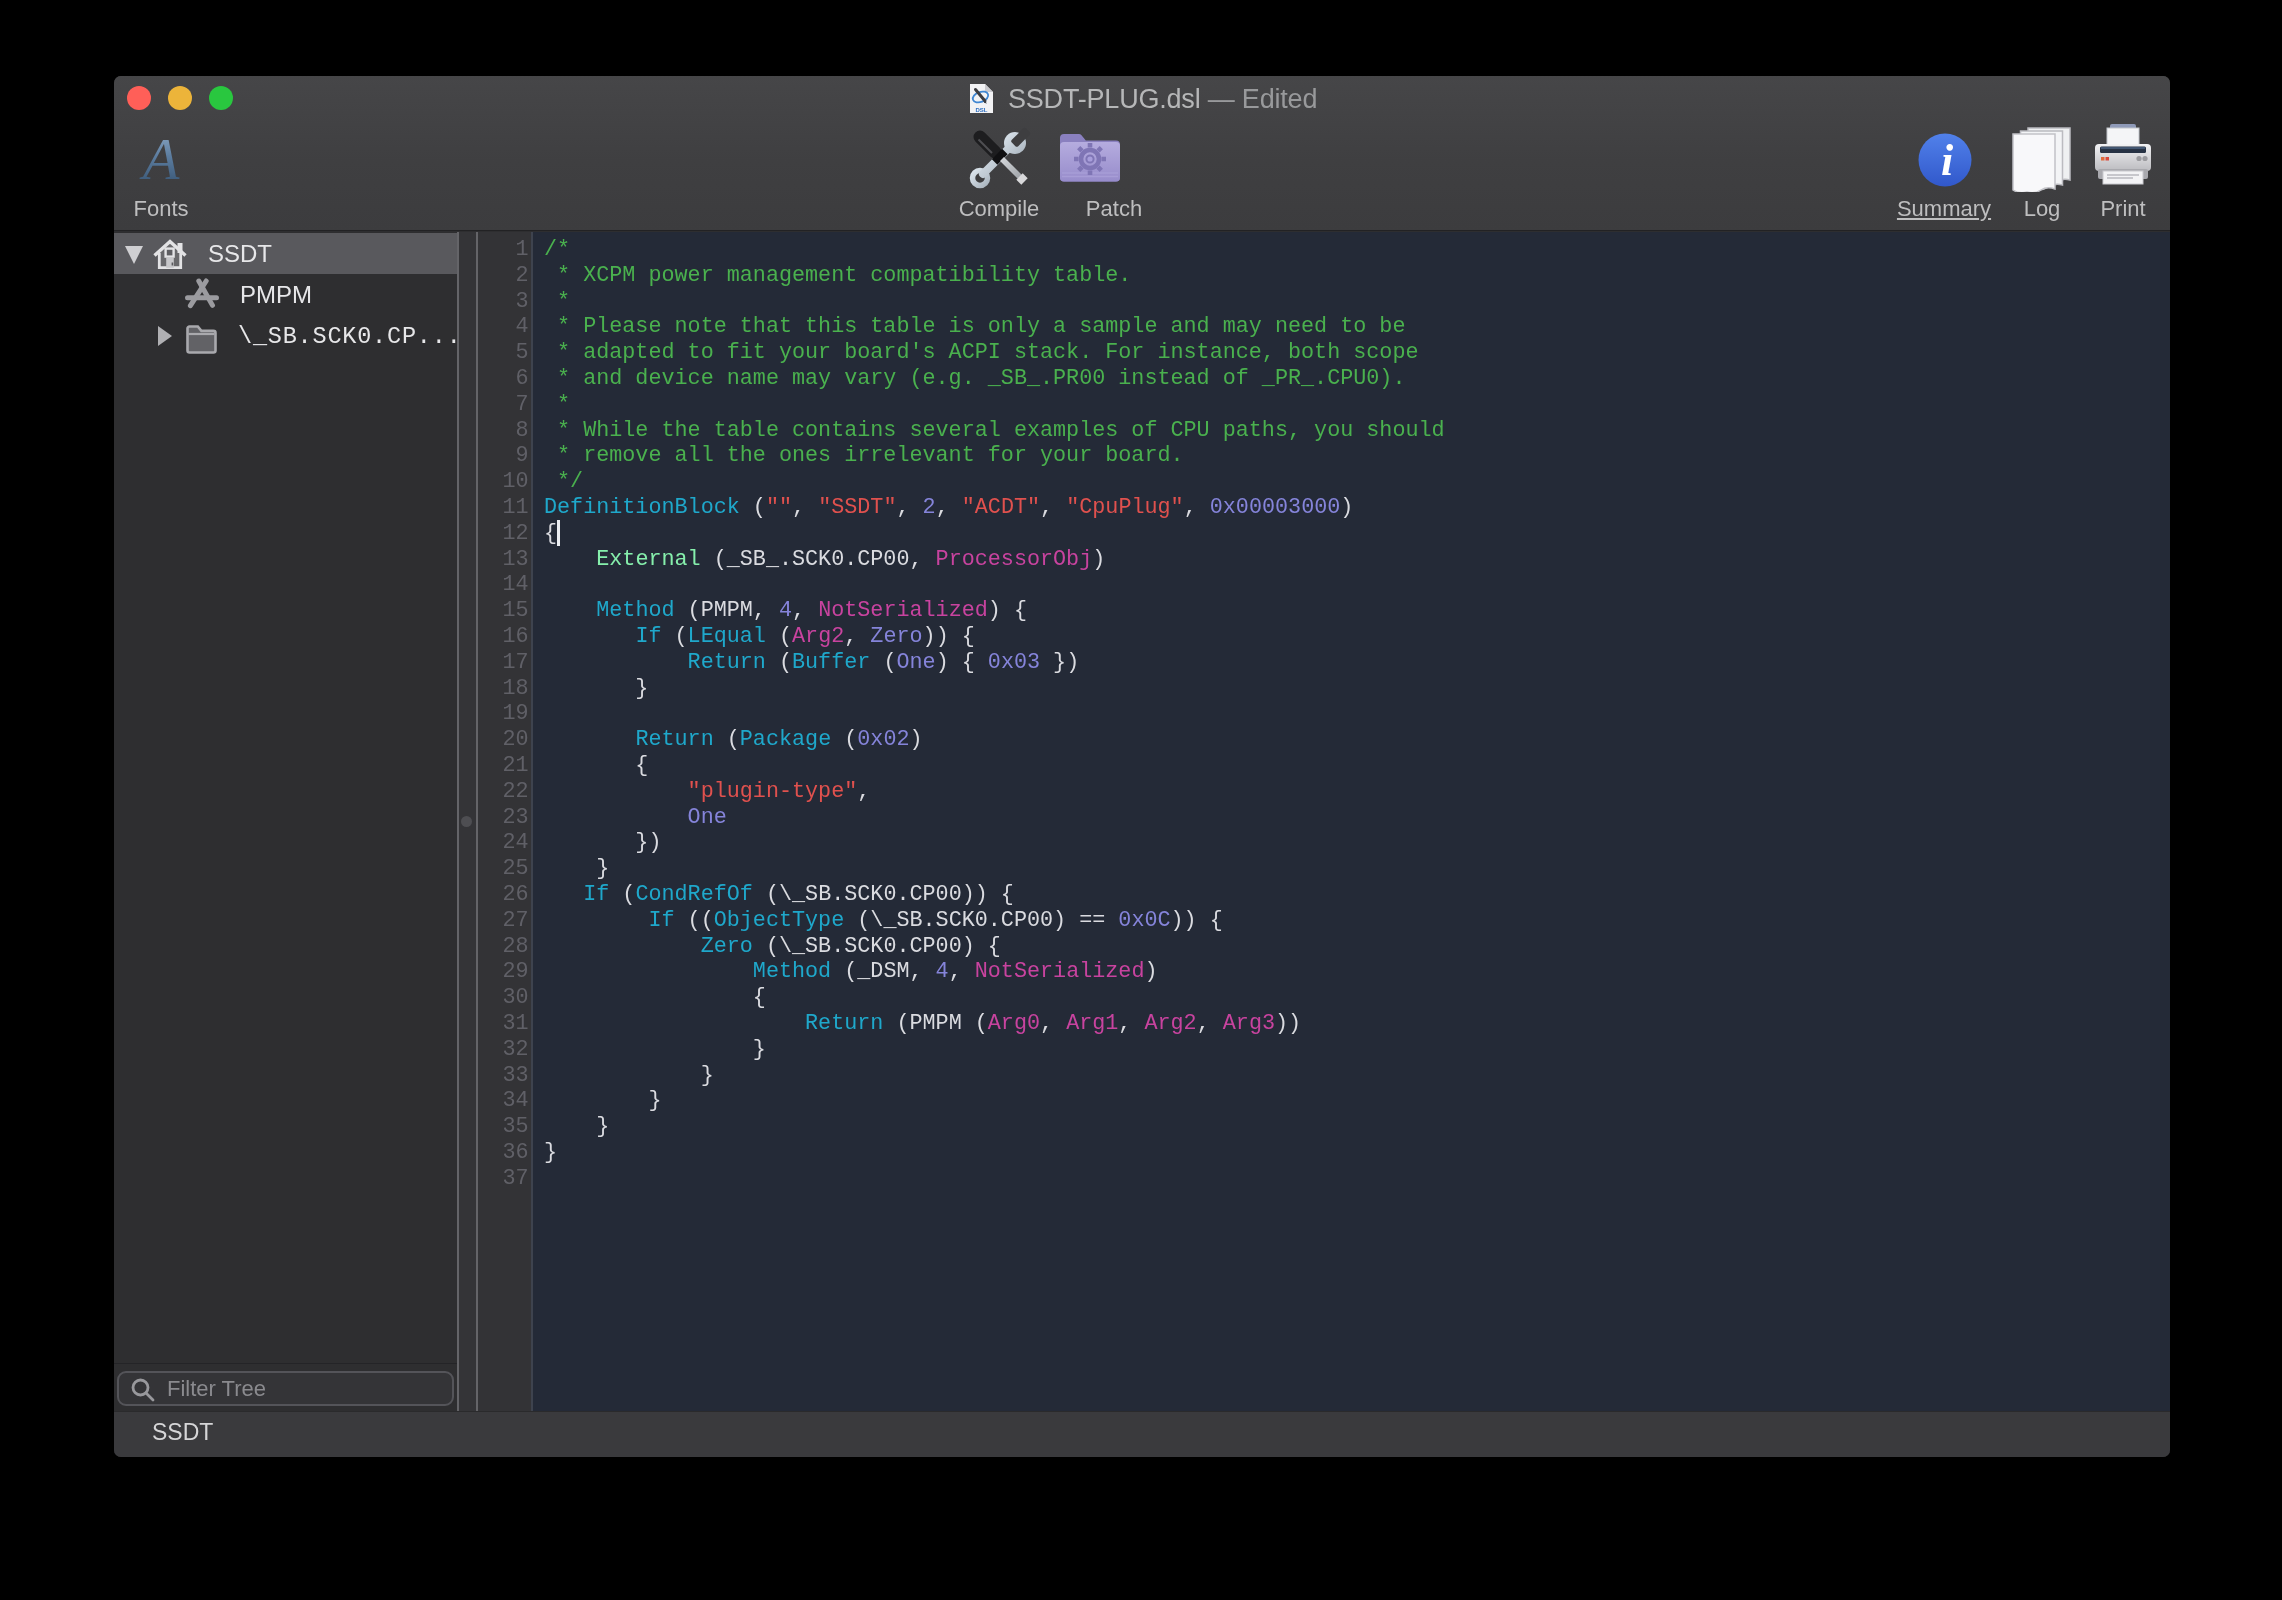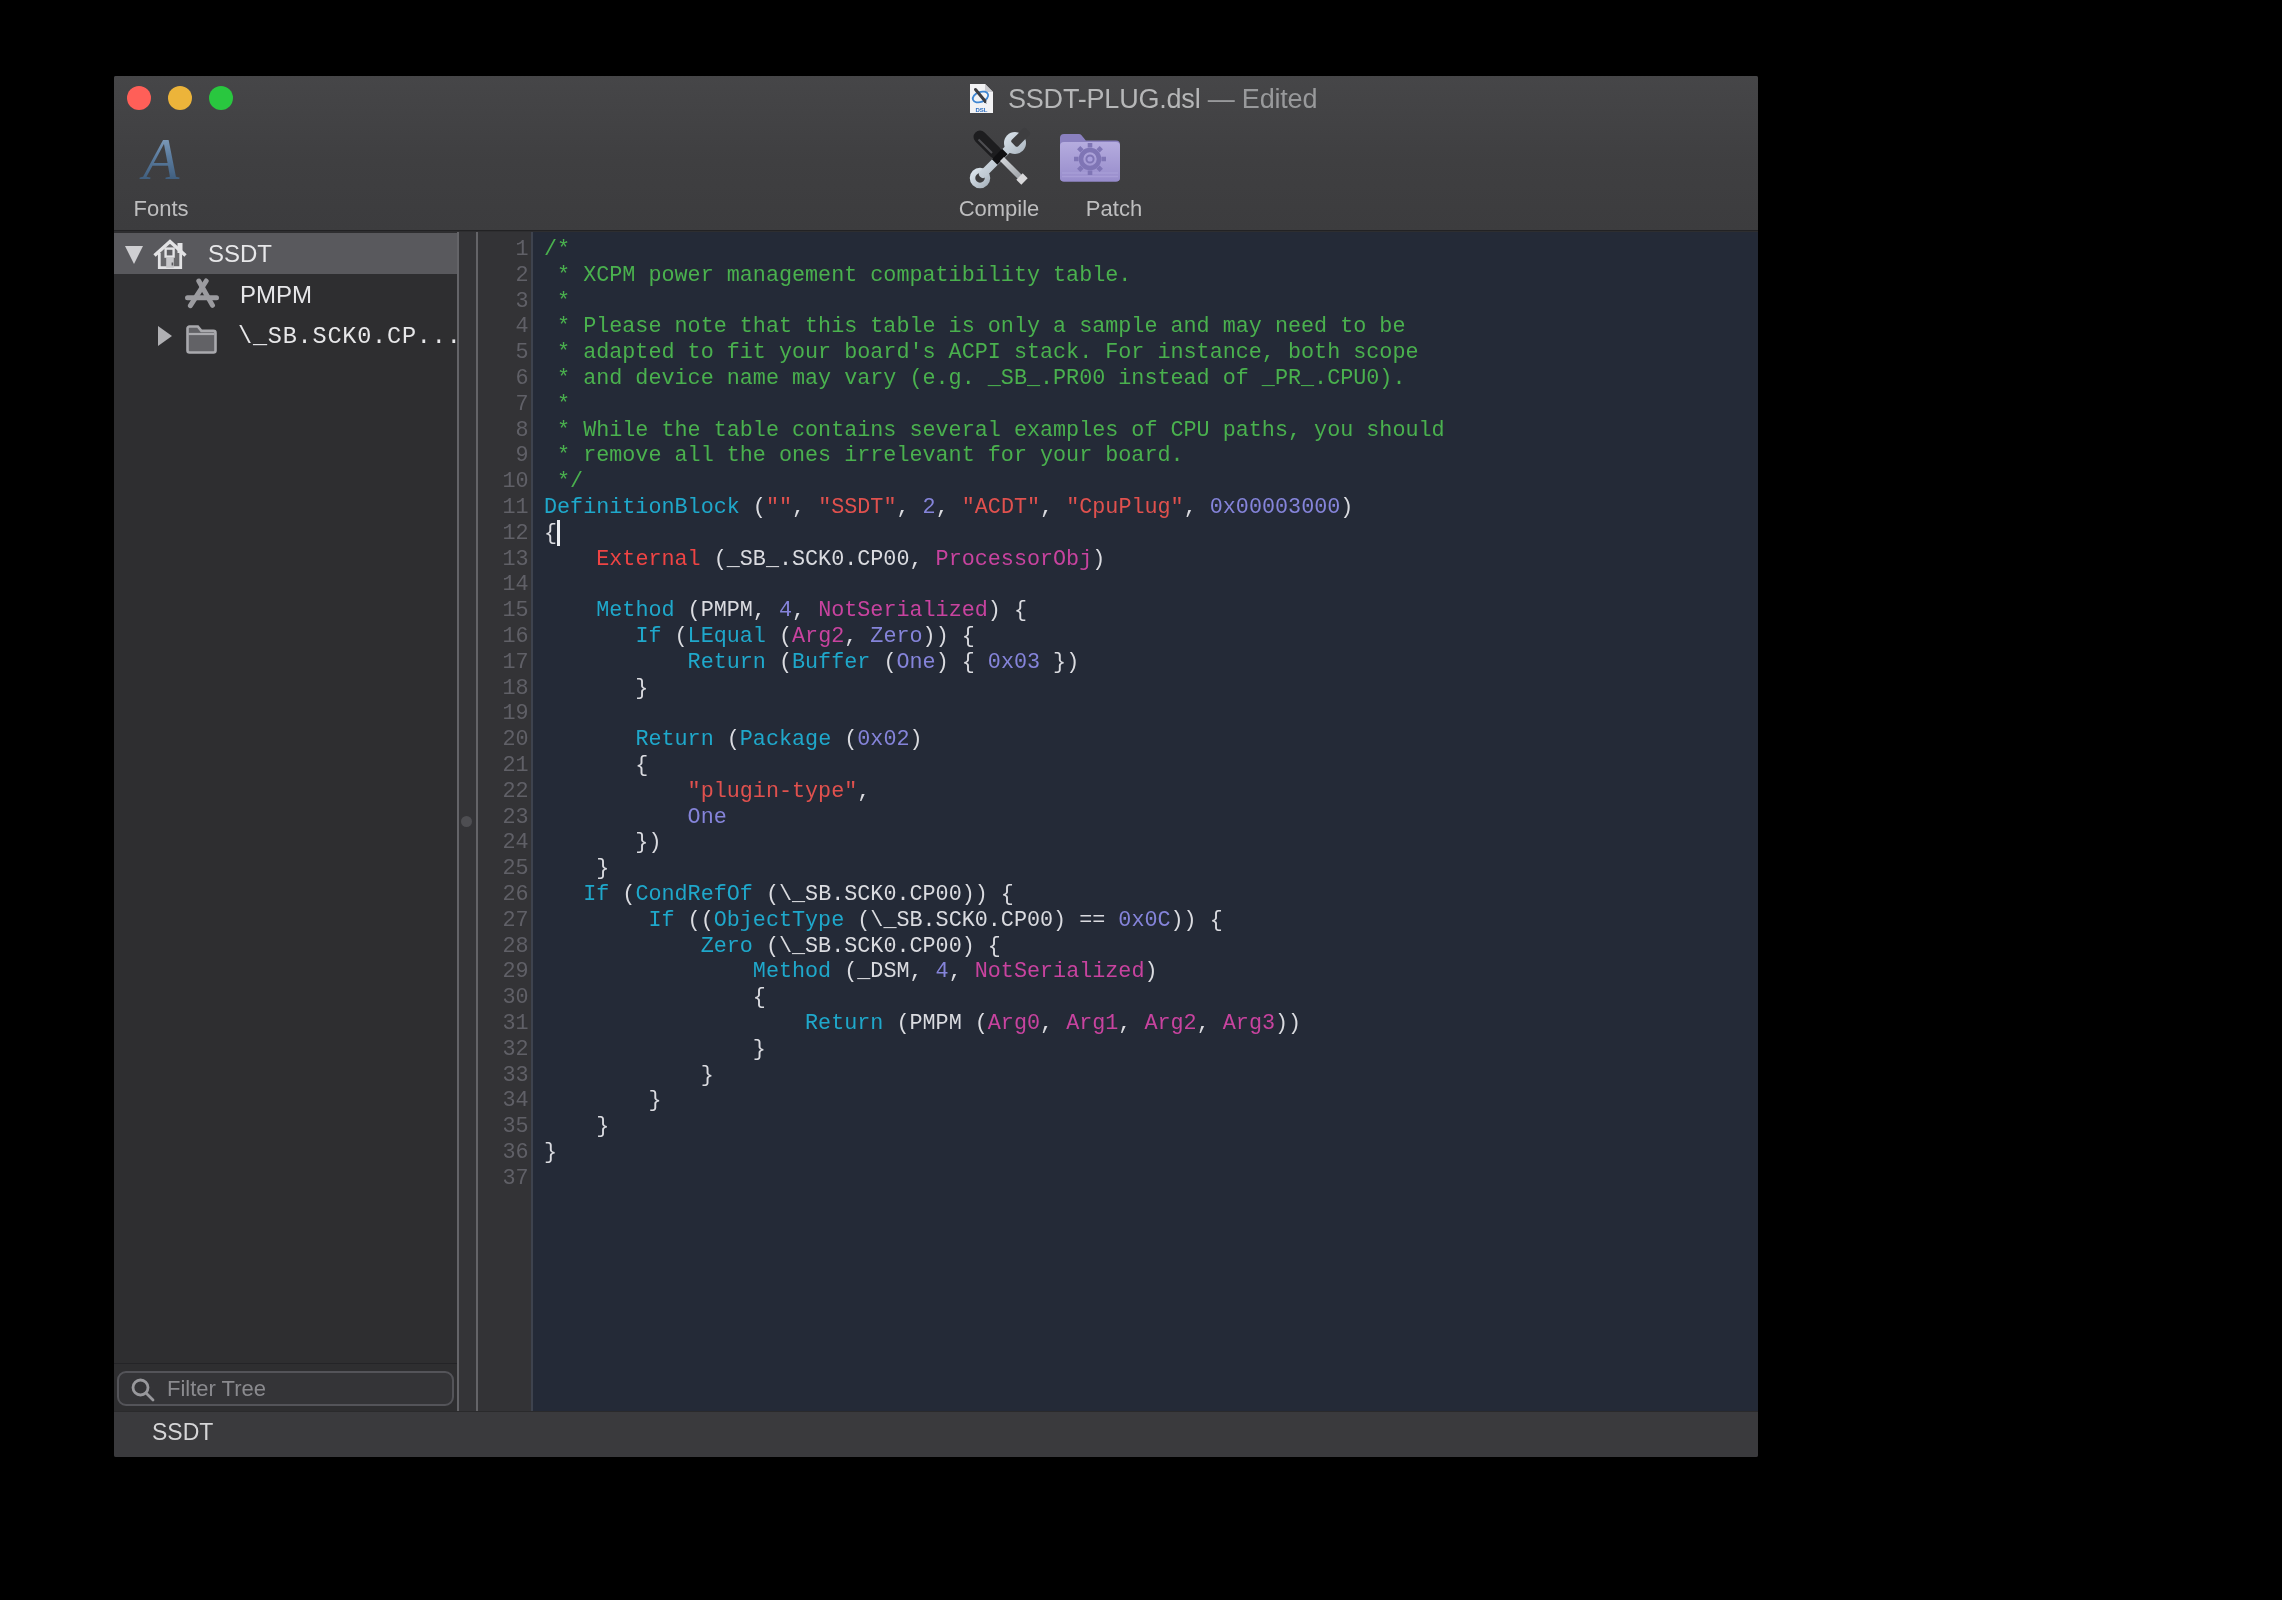--- a/index.html
+++ b/index.html
@@ -1,19 +1,19 @@
 <!DOCTYPE html>
 <html><head>
 <meta charset="utf-8">
 <style>
   * { margin:0; padding:0; box-sizing:border-box; }
   html,body { width:2282px; height:1600px; background:#000; overflow:hidden;
     font-family:"Liberation Sans", sans-serif; }
-  #win { position:absolute; left:114px; top:76px; width:1644px; height:1381px;
-    background:#2e2e30; border-radius:2px; overflow:hidden;
+  #win { position:absolute; left:114px; top:76px; width:2056px; height:1381px;
+    background:#2e2e30; border-radius:7px; overflow:hidden;
     box-shadow: inset 0 1px 0 rgba(255,255,255,0.07); }
   
   #toolbar { position:absolute; left:0; top:0; width:100%; height:155px;
     background:linear-gradient(180deg,#464648 0%,#3f3f41 55%,#3c3c3e 100%);
     border-bottom:1px solid #222224; }
   .tl { position:absolute; top:10px; width:24px; height:24px; border-radius:50%; }
   #tl-r { left:13px;  background:#ff5f58; }
   #tl-y { left:54px;  background:#ecb43a; }
   #tl-g { left:95px;  background:#29c73f; }
   #title { position:absolute; left:894px; top:7px; height:32px; line-height:32px;
@@ -67,21 +67,21 @@
   pre.code { font-family:"Liberation Mono", monospace; font-size:21.75px;
     line-height:25.8px; }
   #nums { position:absolute; left:364px; top:161px; width:50.5px; text-align:right;
     color:#606067; z-index:3; }
   #codelines { position:absolute; left:430px; top:161px; z-index:3; white-space:pre; }
   .c-com { color:#4ab14e; }
   .c-key { color:#1fa8cb; }
   .c-str { color:#e0514e; }
   .c-num { color:#8584da; }
   .c-mag { color:#c8439f; }
-  .c-orn { color:#ef4444; }
+  .c-orn { color:#86efac; }
   .c-wht { color:#dadbe0; }
   #caret { position:absolute; left:443px; top:444px; width:3px; height:26px;
     background:#eceef2; z-index:4; }
   
   #statusbar { position:absolute; left:0; bottom:0; width:100%; height:46px;
     background:#3a3a3d; border-top:1px solid #2a2a2c; }
   #statusbar .txt { position:absolute; left:38px; top:44%; transform:translateY(-50%);
     font-size:23px; color:#d5d5d7; }
 </style>
 </head>

